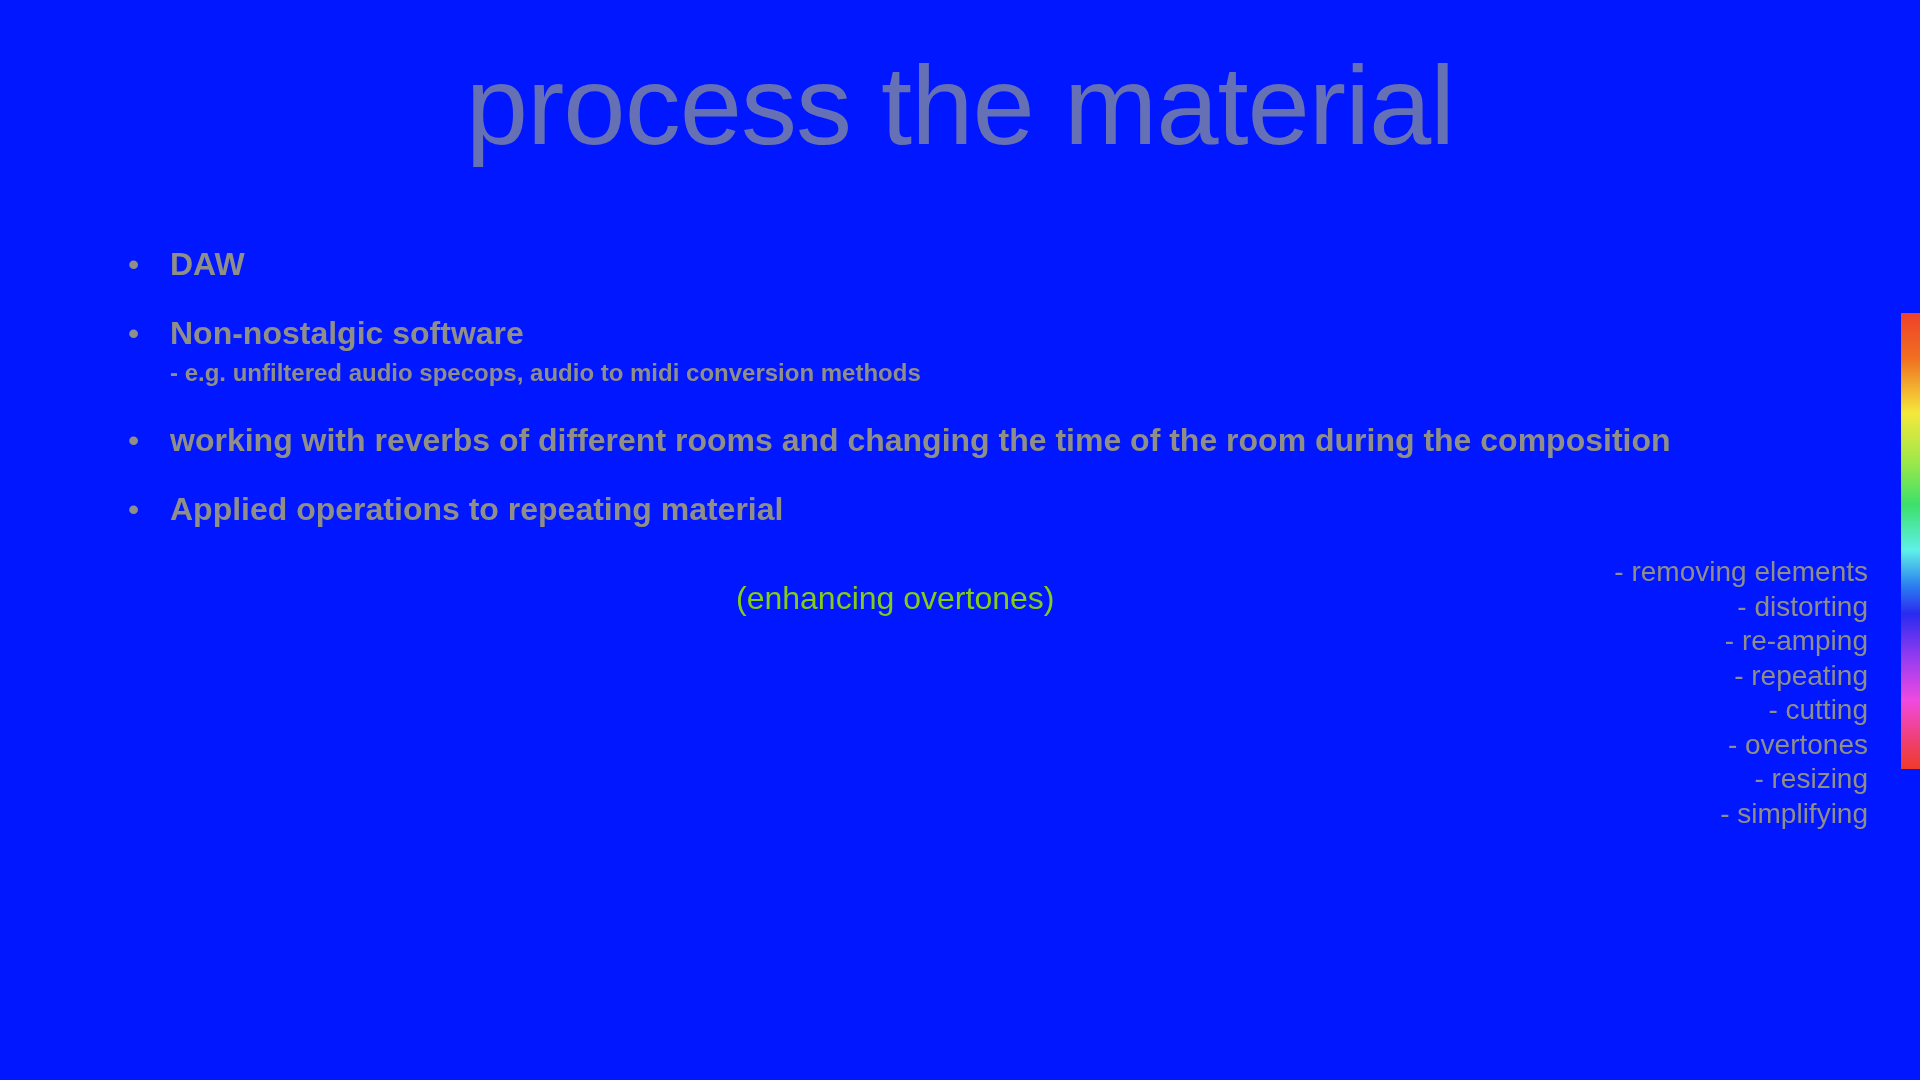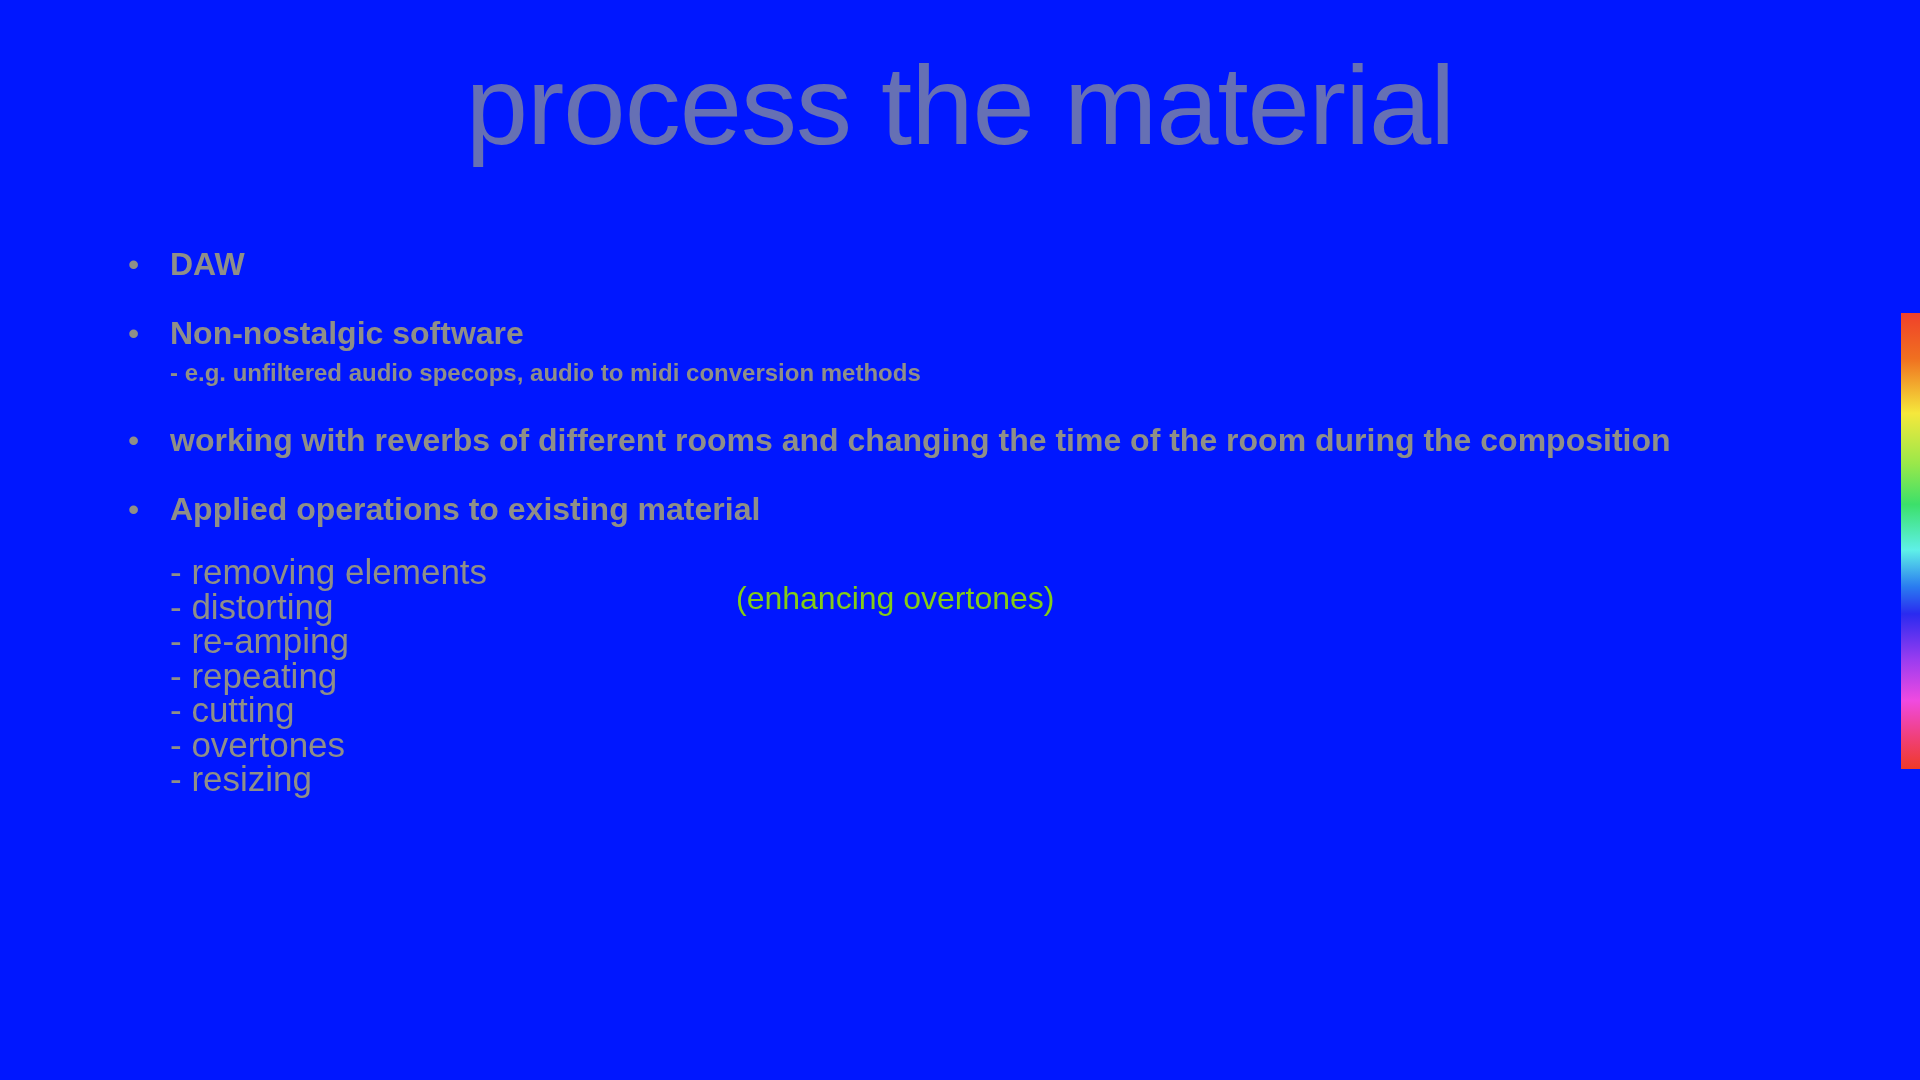--- a/index.html
+++ b/index.html
@@ -84,23 +84,24 @@
   .gap-md { height: 29px; }
 
   
   .ops-area {
     position: relative;
     margin-top: 26px;
     padding-left: 42px;
   }
 
   .ops-list {
-    font-size: 35px;
+    font-size: 28px;
     line-height: 34.5px;
     white-space: nowrap;
+    text-align: right;
   }
 
   .ops-item { white-space: nowrap; }
 
   .ops-note {
     position: absolute;
     left: 608px;
     top: 26px;
     font-size: 32px;
     line-height: 34.5px;
@@ -165,33 +166,34 @@
       <span class="bullet-body">
         <span class="bullet-main">working with reverbs of different rooms and changing the time of the room during the composition</span>
       </span>
     </div>
 
     <div class="gap-md"></div>
 
     <div class="bullet-row">
       <span class="bullet-mark">•</span>
       <span class="bullet-body">
-        <span class="bullet-main">Applied operations to existing material</span>
+        <span class="bullet-main">Applied operations to repeating material</span>
       </span>
     </div>
 
     <div class="ops-area">
       <div class="ops-list">
         <div class="ops-item">- removing elements</div>
         <div class="ops-item">- distorting</div>
         <div class="ops-item">- re-amping</div>
         <div class="ops-item">- repeating</div>
         <div class="ops-item">- cutting</div>
         <div class="ops-item">- overtones</div>
         <div class="ops-item">- resizing</div>
+        <div class="ops-item">- simplifying</div>
       </div>
       <div class="ops-note">(enhancing overtones)</div>
     </div>
 
   </div>
 
   <div class="hue-strip"></div>
 
 </div>
 

